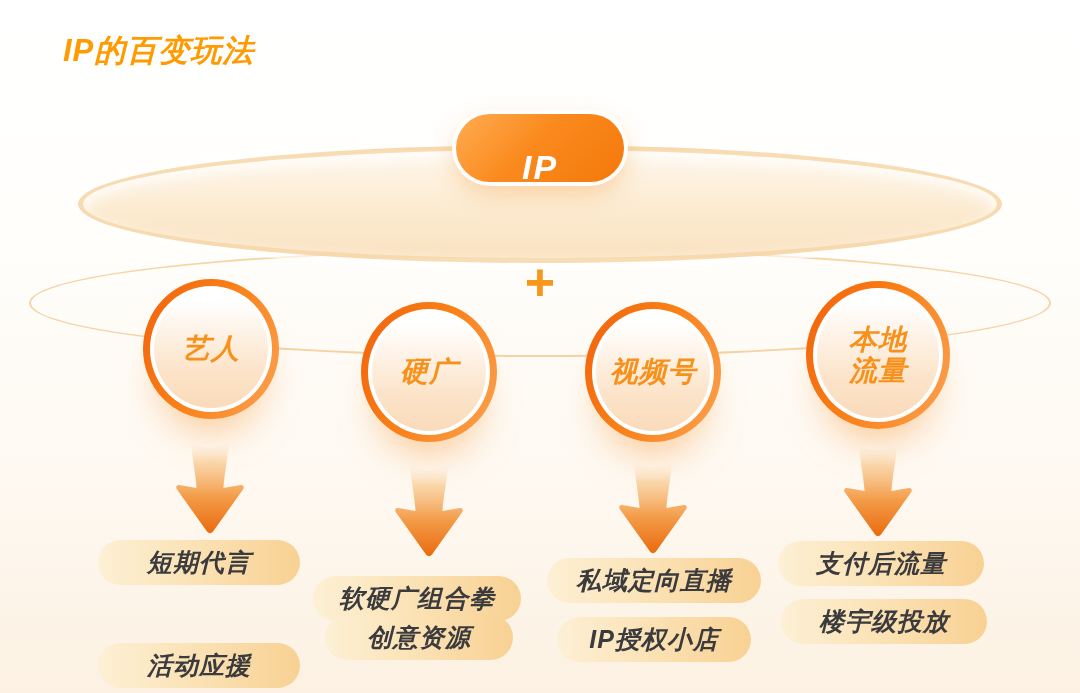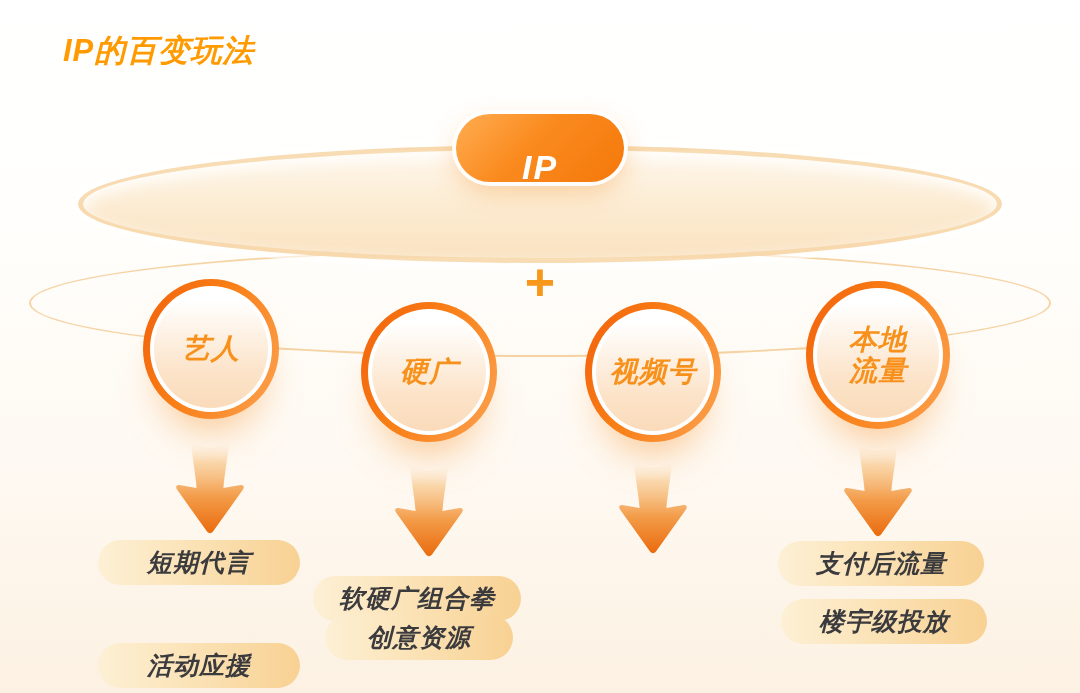--- a/index.html
+++ b/index.html
@@ -163,20 +163,26 @@
 
   <div class="circle c2">
     <div class="fill">
       <span>视频号</span>
       <span></span>
     </div>
   </div>
   <svg class="arrow a2" viewBox="0 0 100 100">
     <path fill="url(#arrowGrad)" d="M30,4 C43,12 57,12 70,4 C68,24 65,38 64,52 L82,49 C85,48.5 86,51 84.5,53.5 L53.5,97 C51.5,99.8 48.5,99.8 46.5,97 L15.5,53.5 C14,51 15,48.5 18,49 L36,52 C35,38 32,24 30,4 Z"></path>
   </svg>
+  <div class="pill p20">
+    <span>私域定向直播</span>
+  </div>
+  <div class="pill p21">
+    <span>IP授权小店</span>
+  </div>
 
   <div class="circle c3">
     <div class="fill">
       <span>本地</span>
       <span>流量</span>
     </div>
   </div>
   <svg class="arrow a3" viewBox="0 0 100 100">
     <path fill="url(#arrowGrad)" d="M30,4 C43,12 57,12 70,4 C68,24 65,38 64,52 L82,49 C85,48.5 86,51 84.5,53.5 L53.5,97 C51.5,99.8 48.5,99.8 46.5,97 L15.5,53.5 C14,51 15,48.5 18,49 L36,52 C35,38 32,24 30,4 Z"></path>
   </svg>

